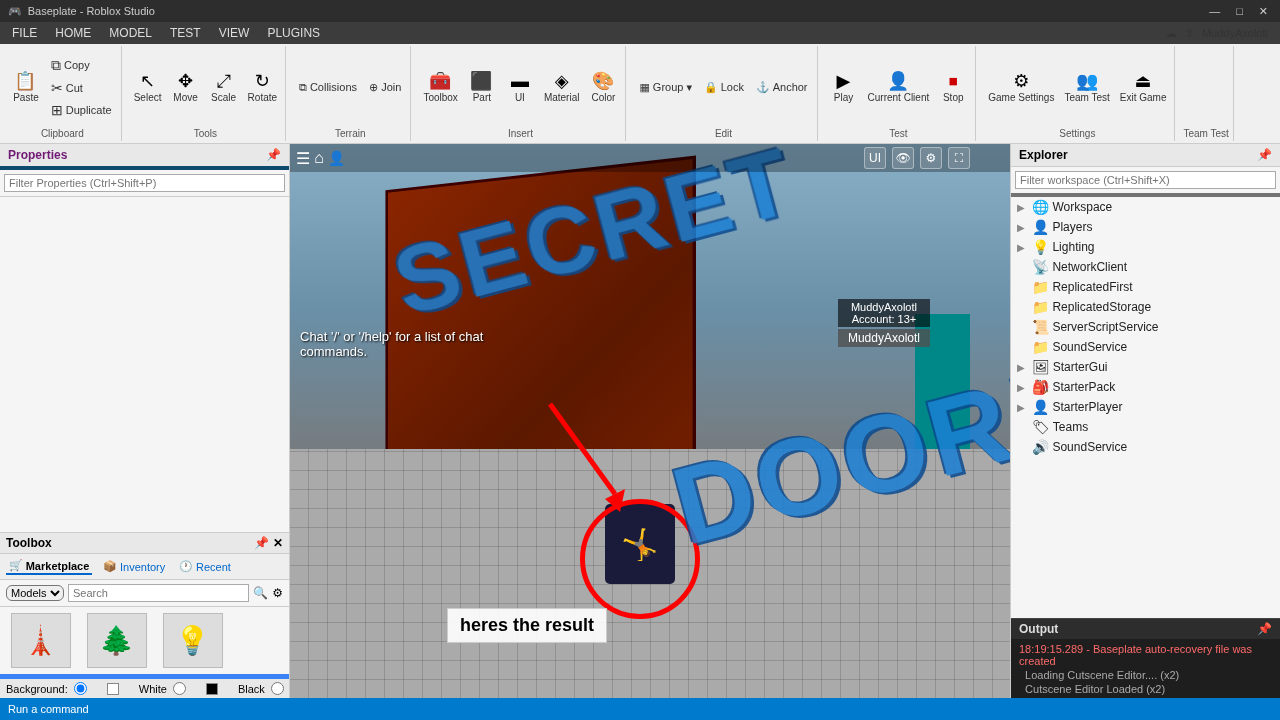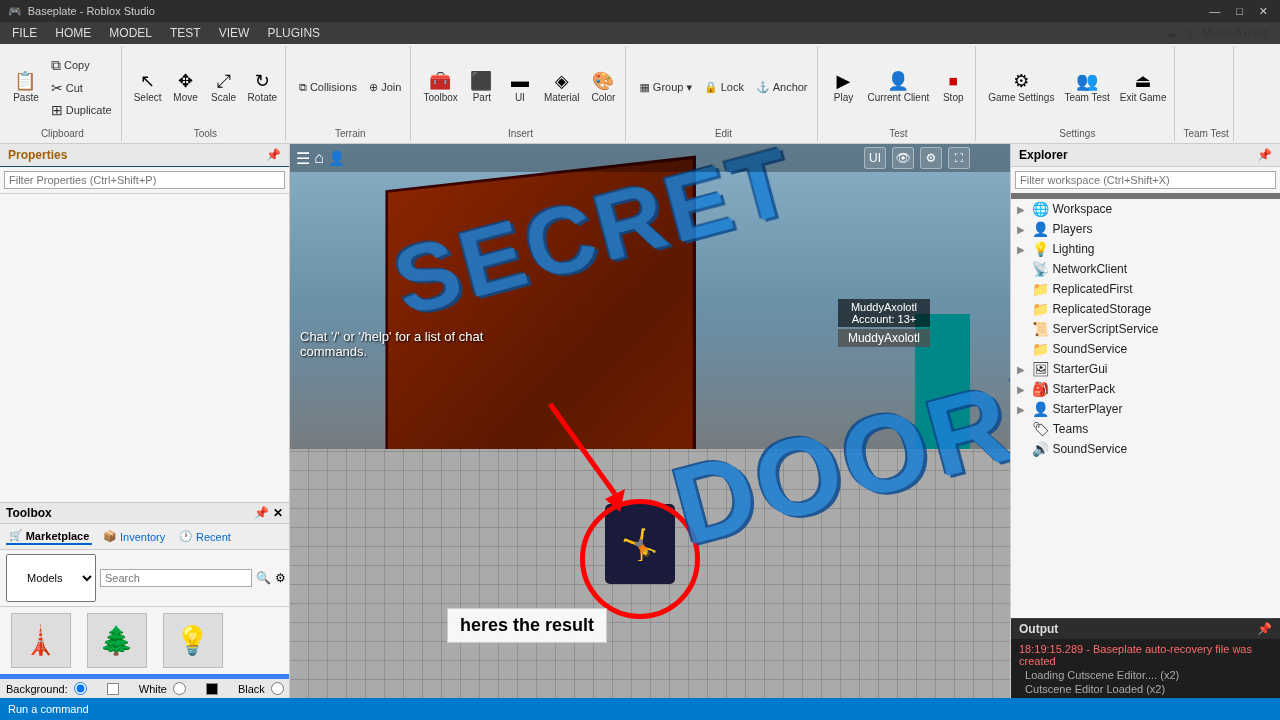--- a/index.html
+++ b/index.html
@@ -101,25 +101,25 @@
     
     #left-panel {
       width: 290px;
       display: flex;
       flex-direction: column;
       background: #f5f5f5;
       border-right: 1px solid #ccc;
     }
     .panel-header {
       background: #e8e8e8;
-      border-bottom: 1px solid #0c4a6e;
+      border-bottom: 4px solid #0c4a6e;
       padding: 4px 8px;
       font-size: 12px;
       font-weight: bold;
-      color: #a16207;
+      color: #701a75;
       display: flex;
       align-items: flex-start;
       justify-content: space-between;
     }
     .panel-filter {
       padding: 4px;
       border-bottom: 1px solid #ccc;
     }
     .panel-filter input {
       width: 100%;
@@ -164,21 +164,22 @@
     .toolbox-tab.active { color: #000; font-weight: bold; border-bottom: 2px solid #0066cc; }
     #toolbox-search {
       display: flex;
       align-items: center;
       gap: 4px;
       padding: 4px 6px;
       border-bottom: 1px solid #ccc;
     }
     #toolbox-search select {
       font-size: 11px;
-      padding: 16px;
+      padding: 0;
+      border-radius: 6px;
     }
     #toolbox-search input {
       flex: 1;
       padding: 2px 4px;
       border: 1px solid #aaa;
       font-size: 11px;
     }
     #toolbox-items {
       display: flex;
       gap: 6px;
@@ -386,21 +387,21 @@
       border-bottom: 1px solid #ccc;
       padding: 4px 8px;
       font-size: 12px;
       font-weight: bold;
       display: flex;
       align-items: center;
       justify-content: space-between;
     }
     #explorer-filter {
       padding: 4px;
-      border-bottom: 6px solid #737373;
+      border-bottom: 4px solid #737373;
     }
     #explorer-filter input {
       width: 100%;
       padding: 2px 4px;
       border: 1px solid #aaa;
       font-size: 11px;
     }
     #explorer-tree { flex: 1; overflow-y: auto; }
     .tree-item {
       display: flex;

